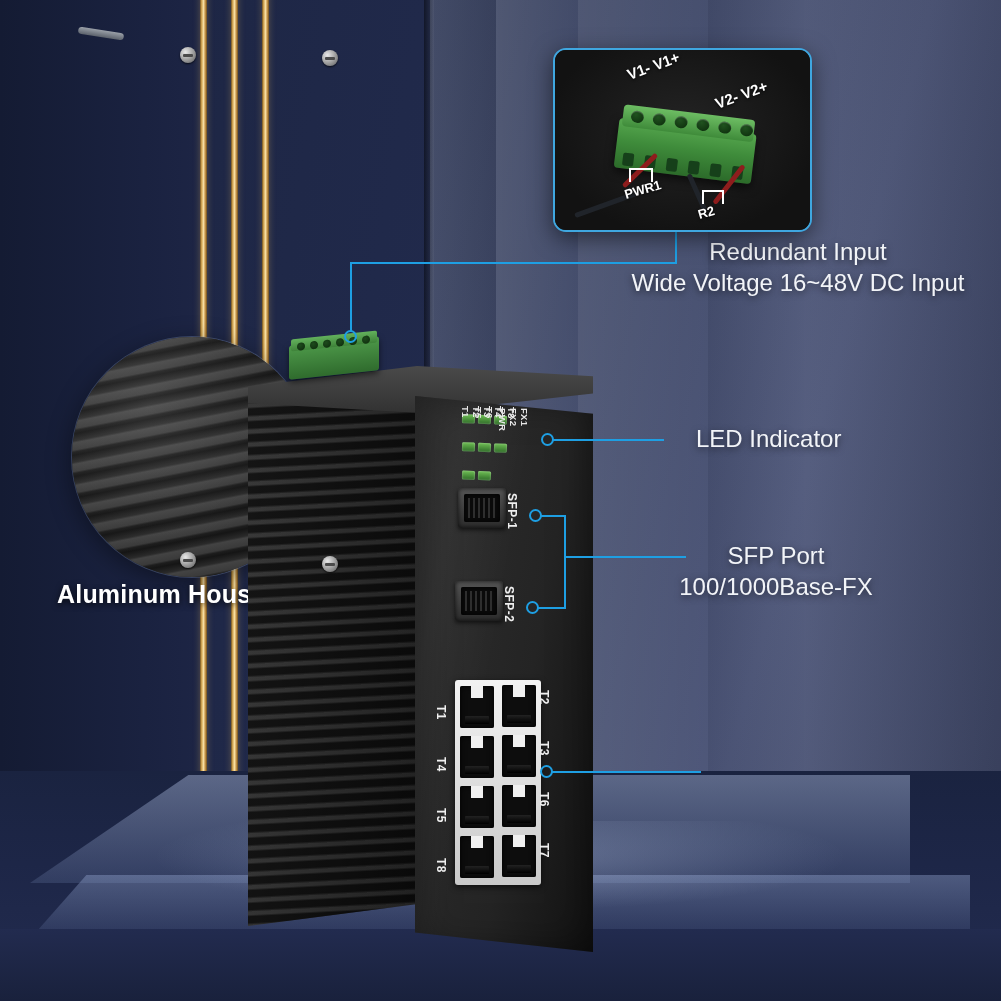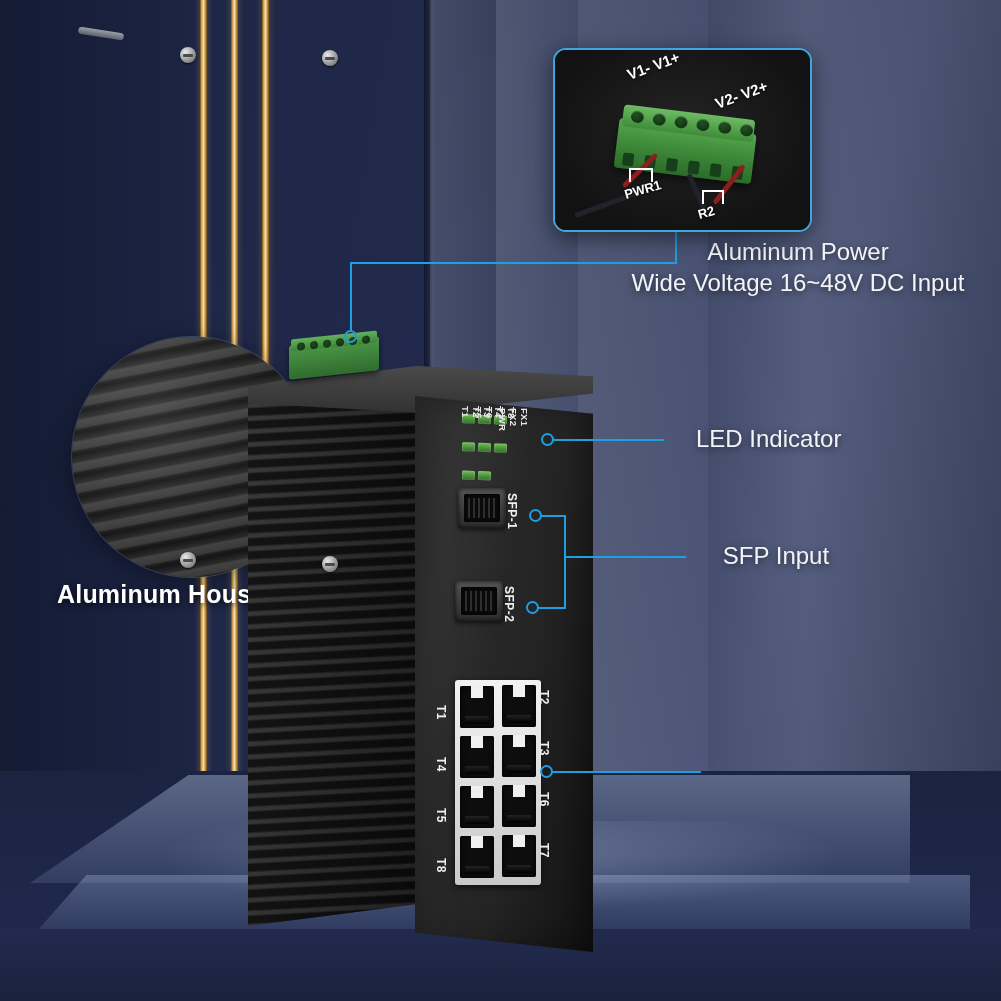--- a/index.html
+++ b/index.html
@@ -305,30 +305,31 @@
   <div class="dot" style="left:526px;top:601px"></div>
   <div class="cl-line cl-h" style="left:540px;top:515px;width:26px"></div>
   <div class="cl-line cl-h" style="left:537px;top:607px;width:29px"></div>
   <div class="cl-line cl-v" style="left:564px;top:515px;height:94px"></div>
   <div class="cl-line cl-h" style="left:564px;top:556px;width:122px"></div>
 
   <div class="dot" style="left:540px;top:765px"></div>
   <div class="cl-line cl-h" style="left:551px;top:771px;width:150px"></div>
 
   <div class="cl-text" style="left:618px;top:236px;text-align:center;width:360px">
-    <div>Aluminum Power</div>
+    <div>Redundant Input</div>
     <div>Wide Voltage 16~48V DC Input</div>
   </div>
 
   <div class="cl-text" style="left:696px;top:423px">
     <div>LED Indicator</div>
   </div>
 
   <div class="cl-text" style="left:666px;top:540px;text-align:center;width:220px">
-    <div>SFP Input</div>
+    <div>SFP Port</div>
+    <div>100/1000Base-FX</div>
   </div>
 
   <div class="cl-text" style="left:690px;top:740px;text-align:center;width:215px">
   </div>
 
   <div class="inset">
     <div class="inset-bg"></div>
 
     <div class="ins-term">
       <div class="ins-body">

